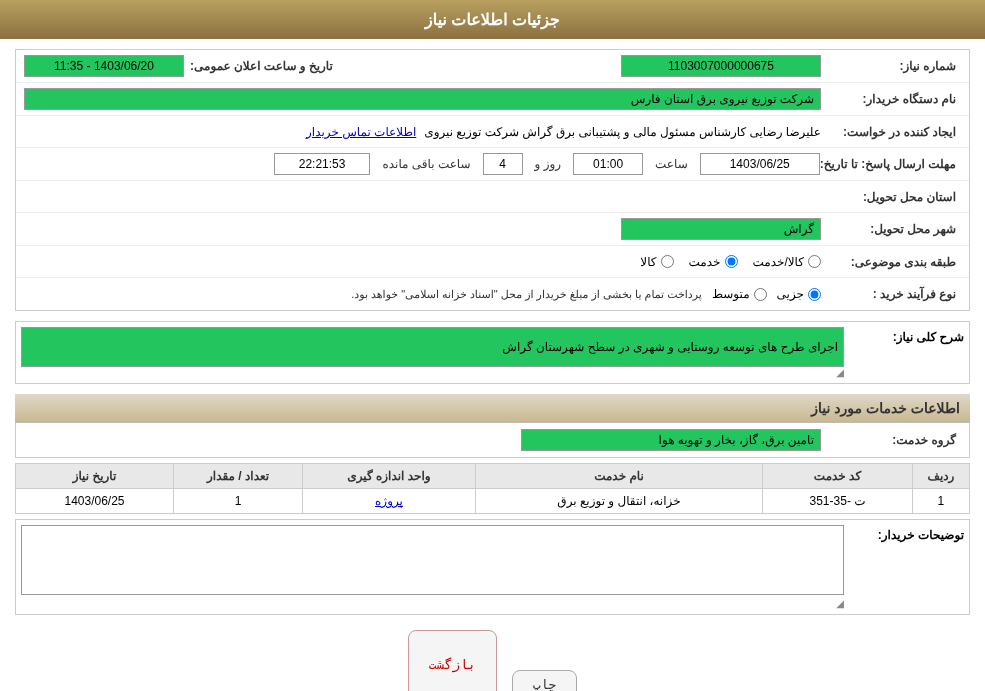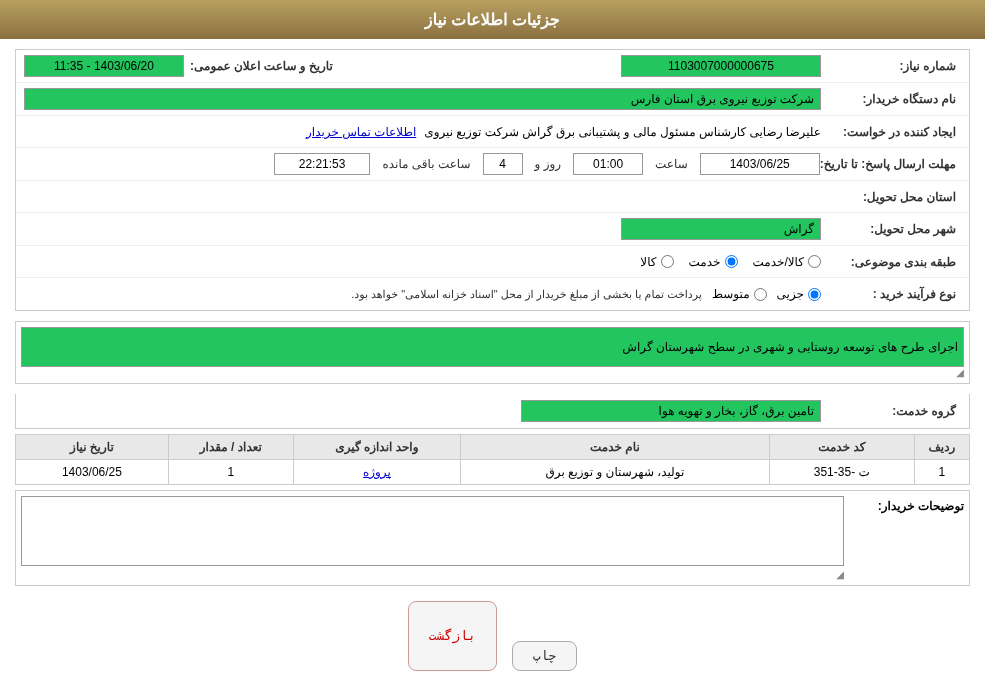--- a/index.html
+++ b/index.html
@@ -298,26 +298,28 @@
               <span>متوسط</span>
             </div>
             <span class="process-text">پرداخت تمام یا بخشی از مبلغ خریدار از محل "اسناد خزانه اسلامی" خواهد بود.</span>
           </div>
         </div>
       </div>
 
     </div>
 
     <div style="display:flex; align-items:flex-start; margin-bottom:10px; border:1px solid #ccc;">
+      <div class="desc-label" style="padding:8px 5px 8px 0; min-width:120px;">شرح کلی نیاز:</div>
       <div style="flex:1; padding:5px;">
         <div class="input-box" style="width:100%; min-height:40px; display:flex; align-items:center; padding:5px;">اجرای طرح های توسعه روستایی و شهری در سطح شهرستان گراش</div>
         <div class="resize-handle">◢</div>
       </div>
     </div>
 
+    <div class="section-title">اطلاعات خدمات مورد نیاز</div>
 
     <div style="display:flex; align-items:center; padding:6px 8px; border:1px solid #ccc; border-top:none; margin-bottom:5px;">
       <div class="label-cell">گروه خدمت:</div>
       <div class="input-box" style="min-width:300px;">تامین برق، گاز، بخار و تهویه هوا</div>
     </div>
 
     <table class="services-table">
       <thead>
         <tr>
           <th>ردیف</th>
@@ -325,21 +327,21 @@
           <th>نام خدمت</th>
           <th>واحد اندازه گیری</th>
           <th>تعداد / مقدار</th>
           <th>تاریخ نیاز</th>
         </tr>
       </thead>
       <tbody>
         <tr>
           <td>1</td>
           <td>ت -35-351</td>
-          <td>تولید، شهرستان و توزیع برق</td>
+          <td>خزانه، انتقال و توزیع برق</td>
           <td class="link-blue">پروژه</td>
           <td>1</td>
           <td>1403/06/25</td>
         </tr>
       </tbody>
     </table>
 
     <div style="display:flex; align-items:flex-start; border:1px solid #ccc;">
       <div class="desc-label" style="padding:8px 5px 8px 0; min-width:120px; text-align:right;">توضیحات خریدار:</div>
       <div style="flex:1; padding:5px;">

